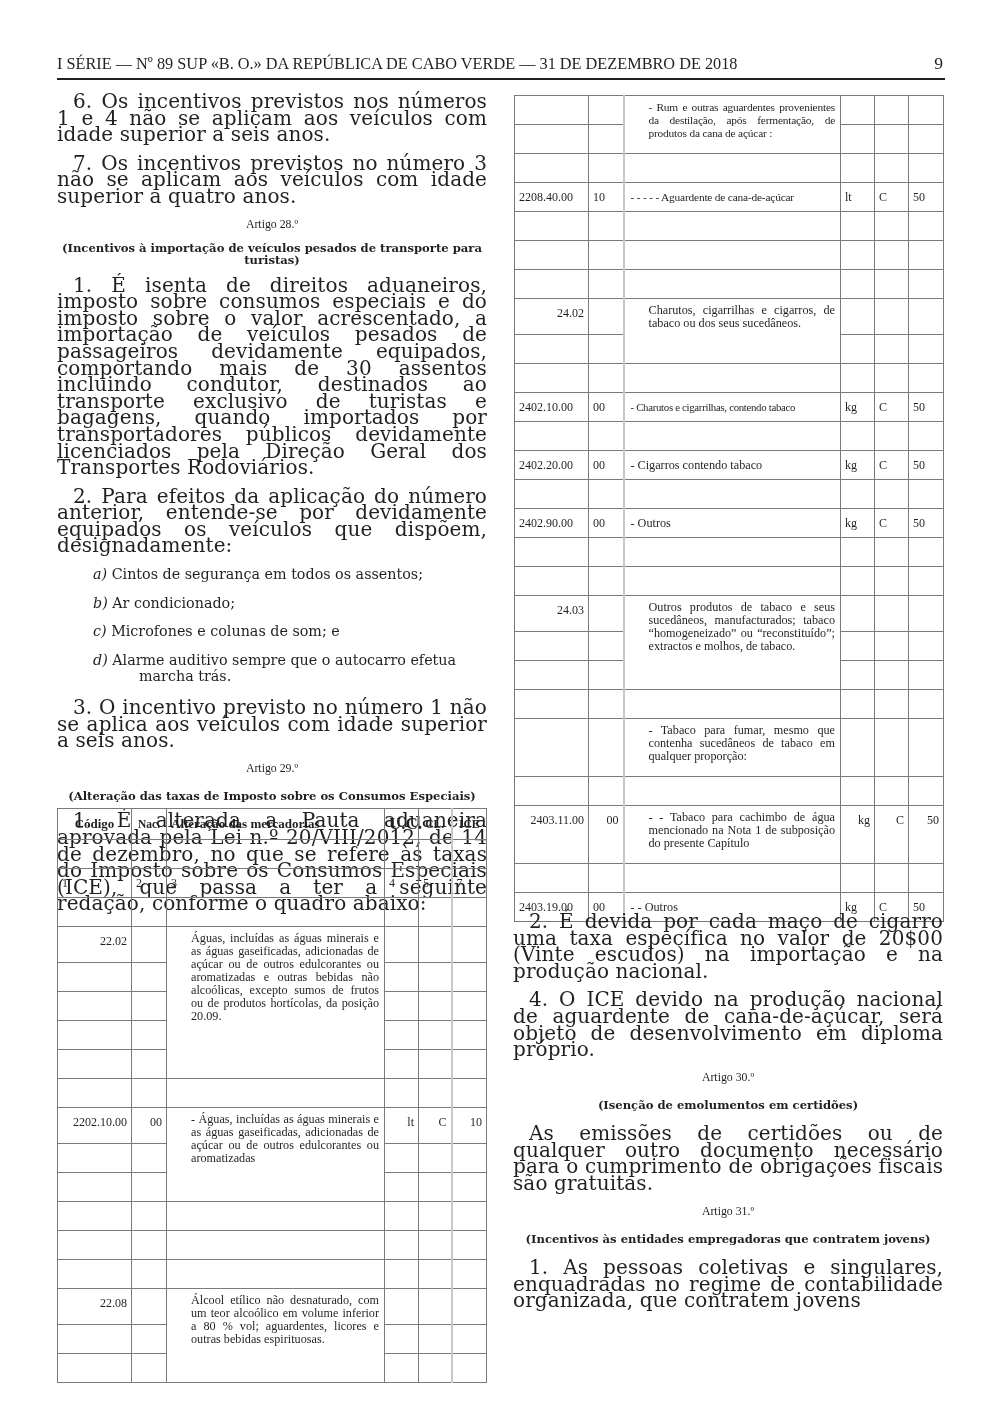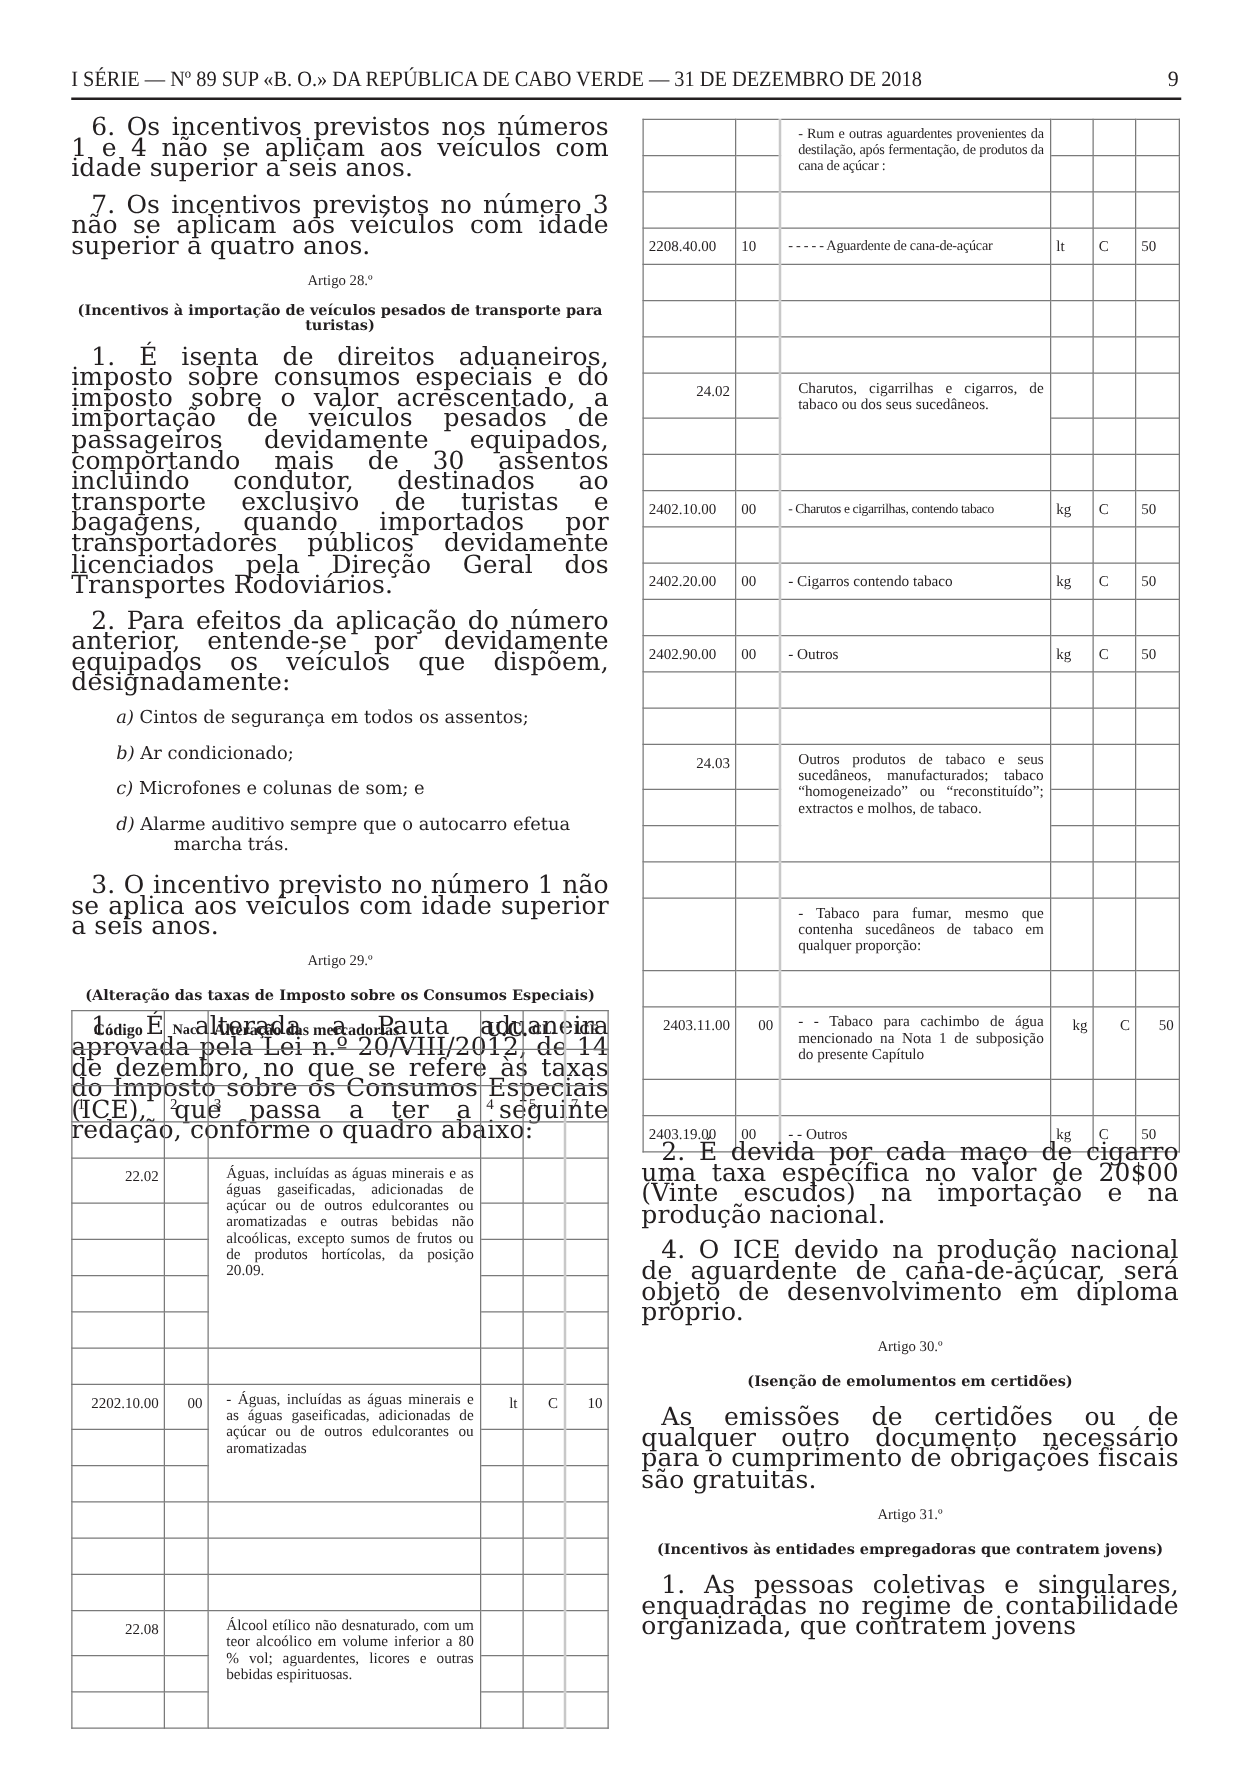--- a/index.html
+++ b/index.html
@@ -21,21 +21,21 @@
   p.heading { margin: 0 0 10px 0; text-align: center; font-weight: bold; font-size: 11.6px; line-height: 12.5px; }
   p.item { margin: 0 0 12px 0; font-size: 14.3px; line-height: 16.6px; padding-left: 36px; text-indent: 0; }
   p.item .hang { display: block; padding-left: 46px; }
   p.item i { font-style: italic; }
 
   .tbl { position: absolute; border-collapse: collapse; font-family: "Liberation Serif", serif;
          font-size: 12px; table-layout: fixed; }
   .tbl td, .tbl th { border: 1px solid #7a7a7a; padding: 0 4px; vertical-align: top; height: 28px; }
   .tbl th { font-weight: bold; font-size: 13px; height: 30px; vertical-align: middle; }
   .tbl td.c { text-align: left; vertical-align: middle; }
-  .tbl td.desc { font-size: 12.2px; line-height: 13px; padding: 5px 5px 2px 14px; text-align: justify; text-align-last: left; }
+  .tbl td.desc { font-size: 12.2px; line-height: 13px; padding: 5px 5px 2px 24px; text-align: justify; text-align-last: left; }
   .tbl td.desc-mid { vertical-align: middle; font-size: 12.2px; padding-left: 6px; white-space: nowrap; }
   .tbl td.desc-narrow { font-size: 11.4px; letter-spacing: -0.2px; }
   .tbl td.top-c { text-align: right; vertical-align: top; padding-top: 7px; margin-left: 25px; }
   .tbl .bl { border-left: 2px solid #c8c8c8; }
 </style>
 </head>
 <body>
 
 <div class="header">
   <span class="title">I SÉRIE — Nº 89 SUP «B. O.» DA REPÚBLICA DE CABO VERDE — 31 DE DEZEMBRO DE 2018</span>

